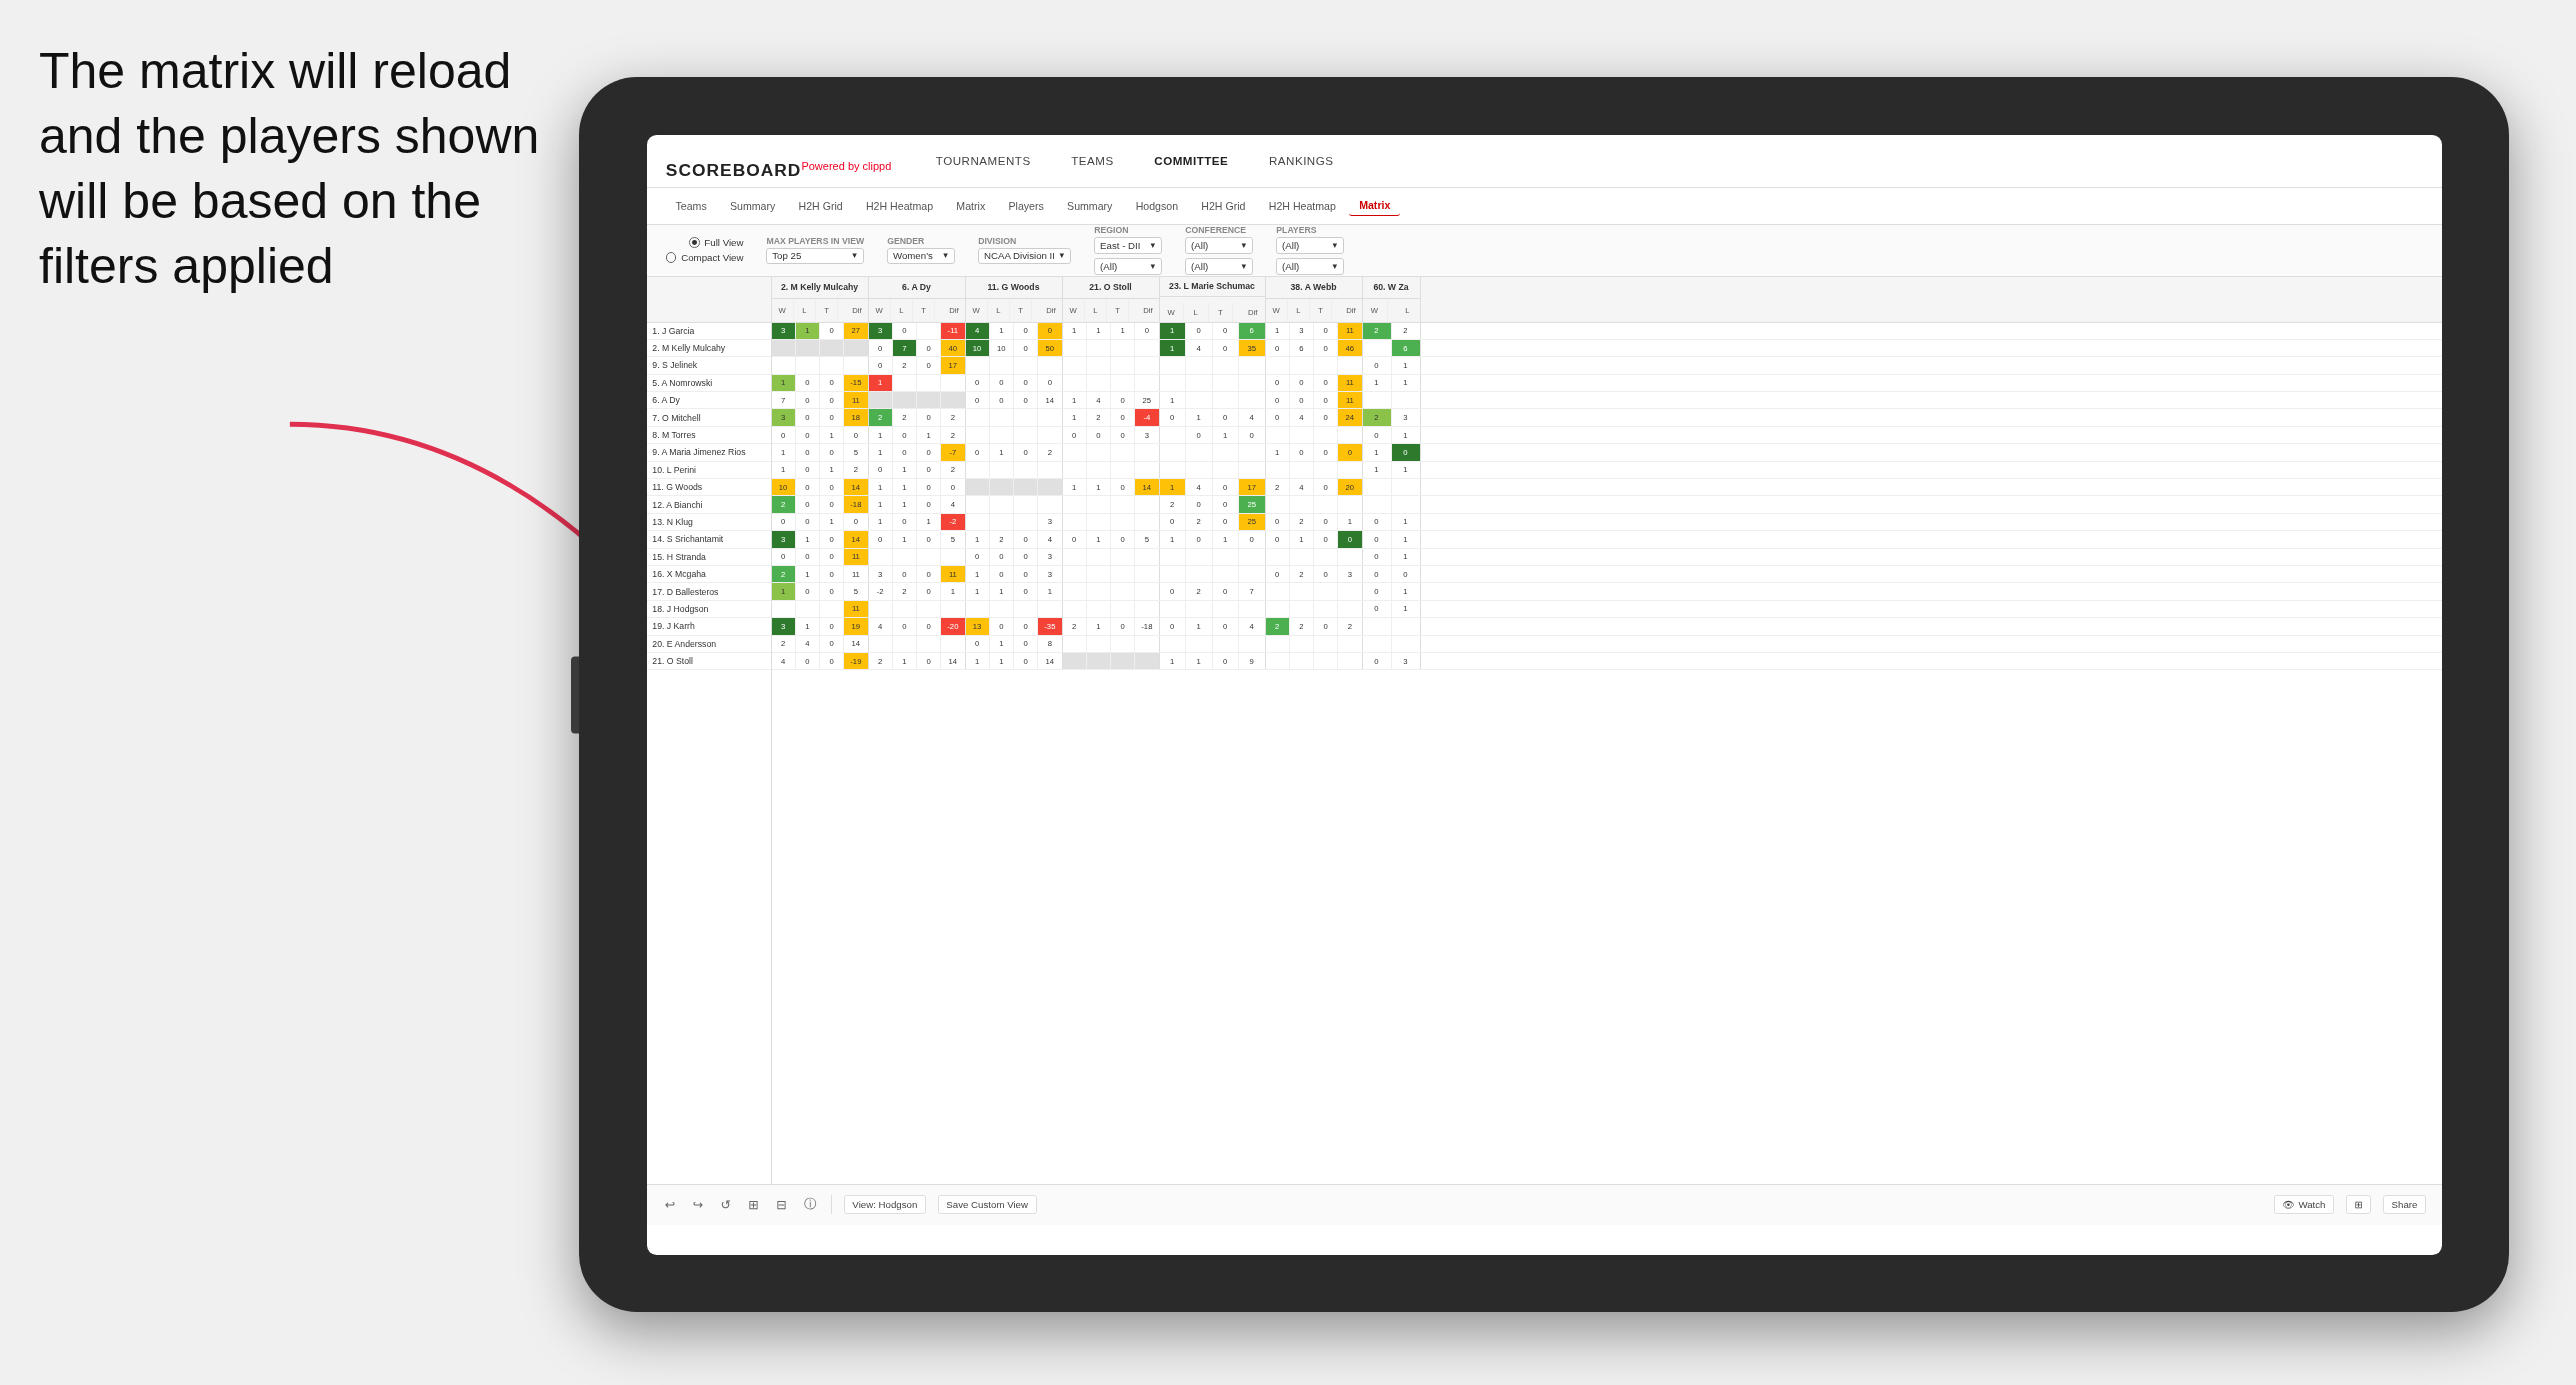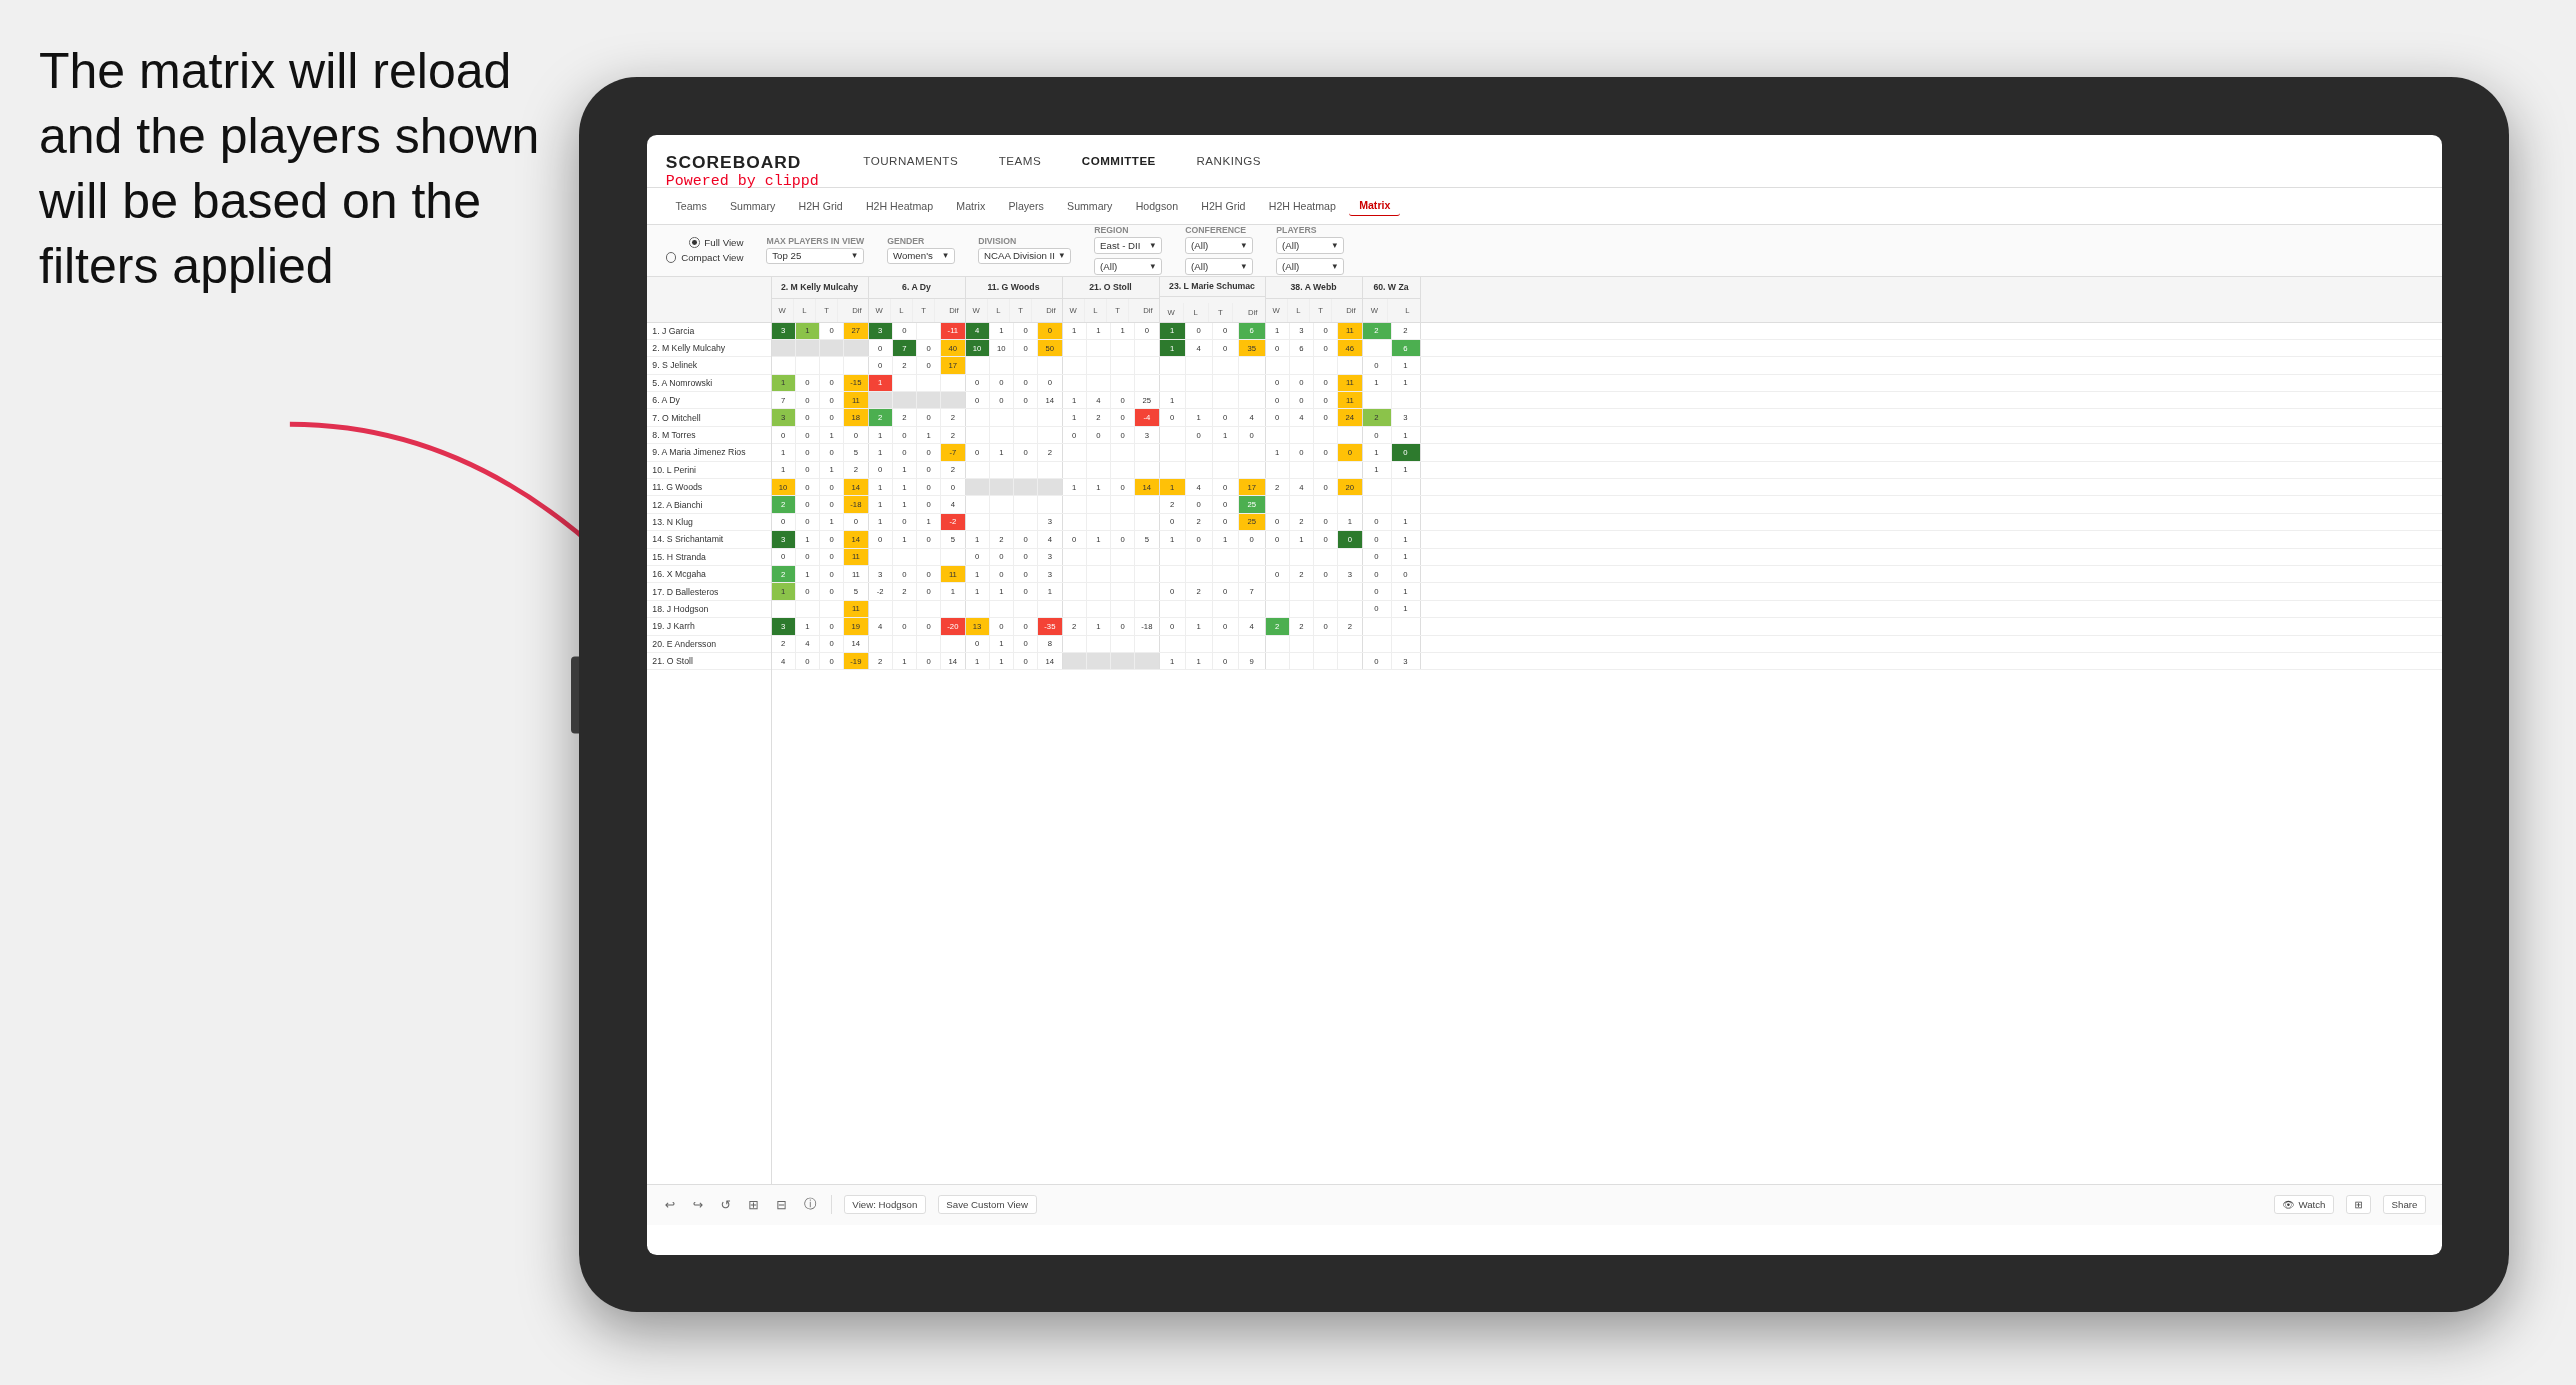--- a/index.html
+++ b/index.html
@@ -66,36 +66,35 @@
       display: flex;
       align-items: center;
       height: 53px;
       border-bottom: 1px solid #ddd;
       padding: 0 19.3px;
       gap: 29px;
     }
 
     .logo-area {
       display: flex;
-      flex-direction: column;
+      flex-direction: row;
       margin-right: 9.7px;
       margin-top: 20px;
     }
 
     .logo-scoreboard {
       font-size: 17.4px;
       font-weight: 900;
       color: #222;
       letter-spacing: 1px;
     }
 
     .logo-sub {
-      font-size: 15px;
+      font-size: 11px;
       color: #666;
-      font-family: Liberation Mono, monospace;
     }
 
     .logo-sub span {
       color: #e02;
     }
 
     .nav-item {
       font-size: 11.6px;
       color: #444;
       cursor: pointer;

